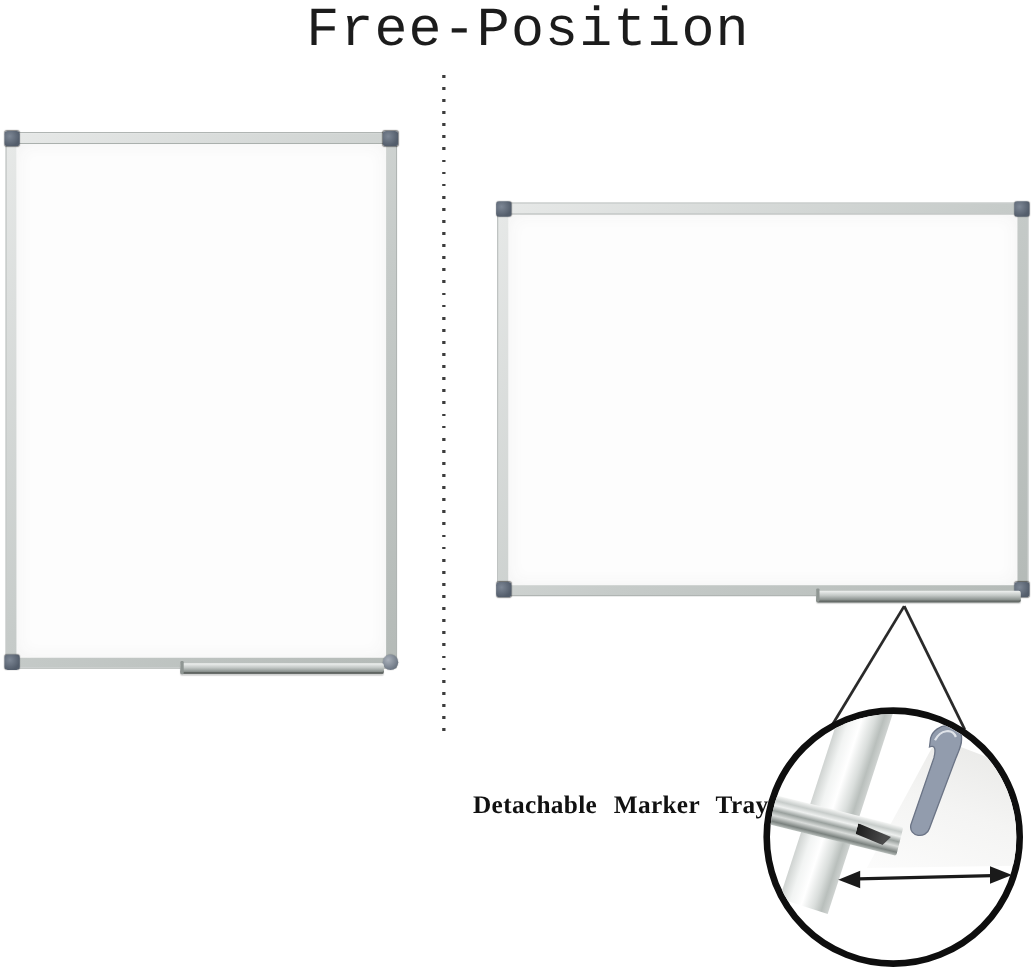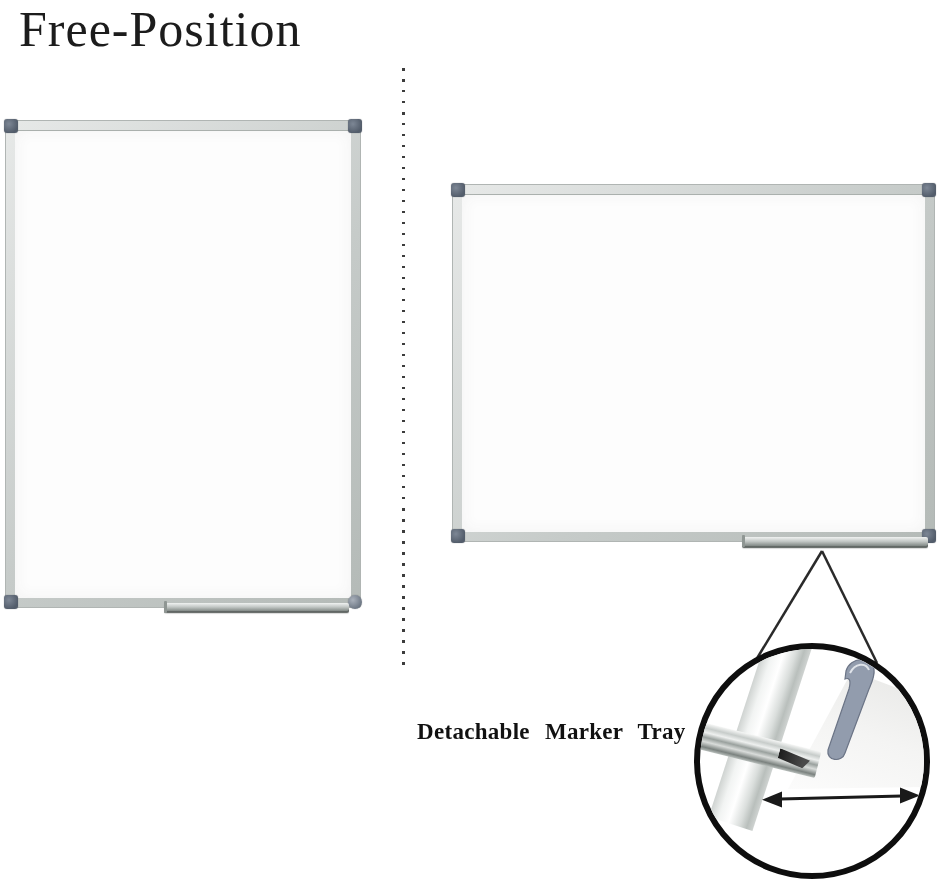--- a/index.html
+++ b/index.html
@@ -16,23 +16,23 @@
     --dot-color:#3c3c3c;
     --caption-color:#111111;
   }
   *{margin:0;padding:0;box-sizing:border-box;}
   html,body{background:#ffffff;}
   .stage{
     position:relative;width:941px;height:881px;background:#ffffff;overflow:hidden;
     font-family:"Liberation Serif",serif;
   }
   .page-title{
-    position:absolute;top:0;left:0;width:100%;
+    position:absolute;top:0;left:0;width:100%;text-align:center;
     font-size:50px;font-weight:400;color:var(--title-color);
-    letter-spacing:1px;text-indent:19px;line-height:58px;
+    letter-spacing:1px;text-indent:19px;line-height:58px;font-family:Liberation Mono, monospace;
   }
   .divider-dots{
     position:absolute;left:402px;top:68px;width:3px;height:602px;
     background-image:repeating-linear-gradient(to bottom,
       var(--dot-color) 0px,var(--dot-color) 2.5px,
       transparent 2.5px,transparent 11px);
   }
   
   .board{
     position:absolute;
@@ -92,21 +92,21 @@
     background:linear-gradient(180deg,#f5f6f5 0%,#c7ccca 18%,#eef0ef 34%,#9aa19e 52%,#d9dcda 68%,#7b827f 88%,#b9bfbc 100%);
   }
   .zc-rail-tip{
     position:absolute;left:78px;top:103px;width:32px;height:14px;
     transform:rotate(14deg);z-index:3;
     background:linear-gradient(90deg,#1d1d1d 0%,#4a4a4a 80%);
     clip-path:polygon(0 0,100% 35%,82% 100%,0 70%);
   }
   .zc-svg{position:absolute;left:0;top:0;z-index:6;}
   .caption{
-    position:absolute;left:417px;top:719px;
+    position:absolute;left:430px;top:719px;
     font-size:23px;font-weight:700;color:var(--caption-color);
     word-spacing:9px;letter-spacing:0.3px;white-space:nowrap;
   }
 </style>
 </head>
 <body>
 
 <div class="stage">
 
   <div class="page-title">Free-Position</div>

